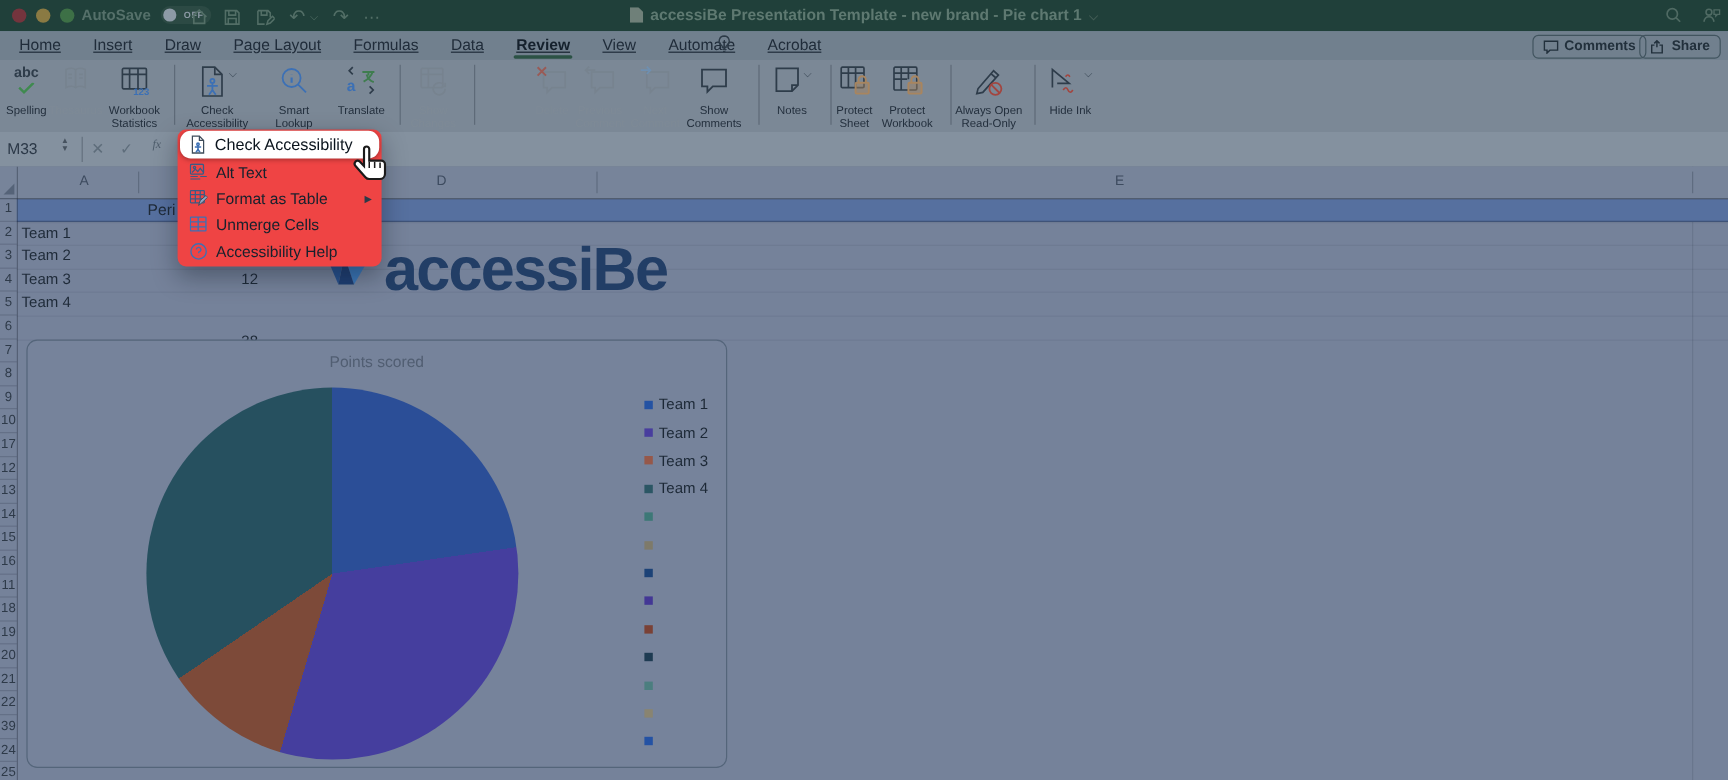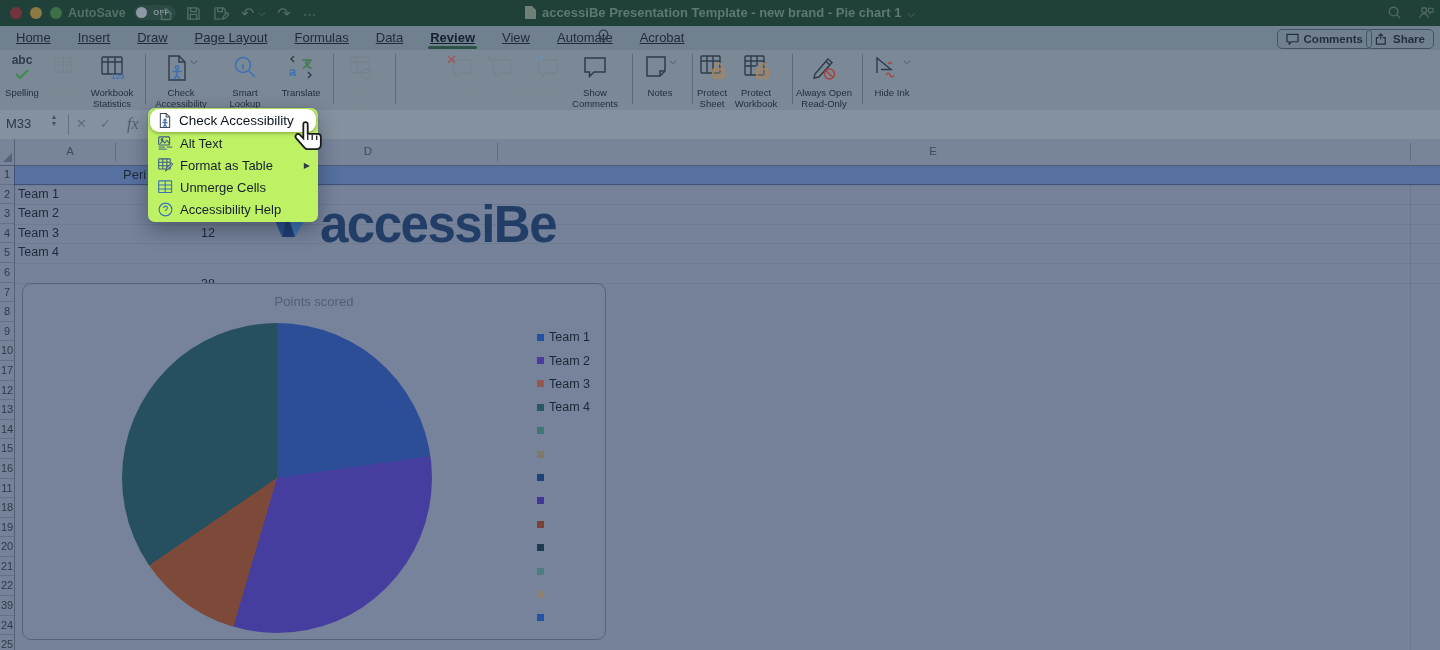--- a/index.html
+++ b/index.html
@@ -46,21 +46,21 @@
   .rchev{font-size:9px;color:#3a4856;margin-top:2px;}
   .ic-abc{font-size:12px;font-weight:bold;color:#2e3c4a;line-height:12px;}
 
   
   .fbar{position:absolute;left:0;top:110px;width:1440px;height:29px;background:#84919f;border-bottom:1px solid rgba(30,42,58,.4);border-right:3px solid rgba(30,42,58,.2);}
   .namebox{position:absolute;left:6px;top:6px;font-size:13px;color:#2b3847;}
   .stepper{position:absolute;left:52px;top:3px;font-size:8px;line-height:7px;color:#46525f;text-align:center;}
   .fdiv{position:absolute;left:68px;top:4px;bottom:4px;width:1px;background:rgba(40,52,66,.35);}
   .fx-x{position:absolute;left:76px;top:6px;color:#5e6d7b;font-size:13px;}
   .fx-ck{position:absolute;left:100px;top:6px;color:#5e6d7b;font-size:13px;}
-  .fx-fx{position:absolute;left:127px;top:5px;color:#4e5d6c;font-size:16px;font-style:italic;font-family:"Liberation Serif",serif;}
+  .fx-fx{position:absolute;left:127px;top:5px;color:#4e5d6c;font-size:10px;font-style:italic;font-family:"Liberation Serif",serif;}
 
   
   .sheet{position:absolute;left:0;top:139px;width:1440px;height:511px;background:#75829a;}
   .colhdr{position:absolute;left:0;top:0;width:1440px;height:26px;background:#77849a;border-bottom:1px solid rgba(25,35,50,.4);}
   .collbl{position:absolute;top:6px;transform:translateX(-50%);font-size:11.5px;color:#3d4b5f;}
   .corner{position:absolute;left:0;top:0;width:14px;height:26px;border-right:1px solid rgba(25,35,50,.35);}
   .corner::after{content:"";position:absolute;right:2px;bottom:3px;border-left:9px solid transparent;border-bottom:9px solid rgba(45,60,80,.45);}
   .colline{position:absolute;top:4px;height:18px;width:1px;background:rgba(25,35,50,.25);}
   .gutter{position:absolute;left:0;top:26px;width:14px;height:485px;border-right:1px solid rgba(25,35,50,.35);}
   .gut-row{height:19.6px;box-sizing:border-box;border-bottom:1px solid rgba(25,35,50,.18);
@@ -80,21 +80,21 @@
   .chartcard{position:absolute;left:22px;top:144px;width:584px;height:357px;background:#76839b;
              border:1.5px solid #54657a;border-radius:9px;box-sizing:border-box;}
   .charttitle{position:absolute;left:0;top:10px;width:100%;text-align:center;font-size:13px;color:#515e72;}
   .pie{position:absolute;left:99px;top:39px;width:310px;height:310px;border-radius:50%;}
   .legend{position:absolute;left:514px;top:47px;display:flex;flex-direction:column;gap:11px;}
   .lgitem{display:flex;align-items:center;gap:5px;height:12.4px;}
   .sw{width:7px;height:7px;flex:0 0 7px;}
   .lg{font-size:12.5px;color:#1c2836;white-space:nowrap;}
 
   
-  .menu{position:absolute;left:148px;top:108px;width:170px;height:114px;background:#bef264;border-radius:7px;
+  .menu{position:absolute;left:148px;top:108px;width:170px;height:114px;background:#ef4444;border-radius:7px;
         box-shadow:0 8px 20px rgba(10,15,25,.35);z-index:50;padding-top:1px;box-sizing:border-box;}
   .mitem{position:relative;height:22px;display:flex;align-items:center;gap:7px;padding-left:10px;font-size:13px;color:#16212d;}
   .mitem.hl{background:#ffffff;border-radius:9px;margin:0 2px;padding-left:8px;height:23px;
             box-shadow:0 1px 4px rgba(0,0,0,.35);color:#0b141d;font-size:13.5px;}
   .mitem svg{display:block;flex:0 0 auto;}
   .subarrow{position:absolute;right:8px;font-size:8px;color:#2c3a48;}
 
   
   .cursor{position:absolute;left:292px;top:120px;z-index:60;}
 </style>

